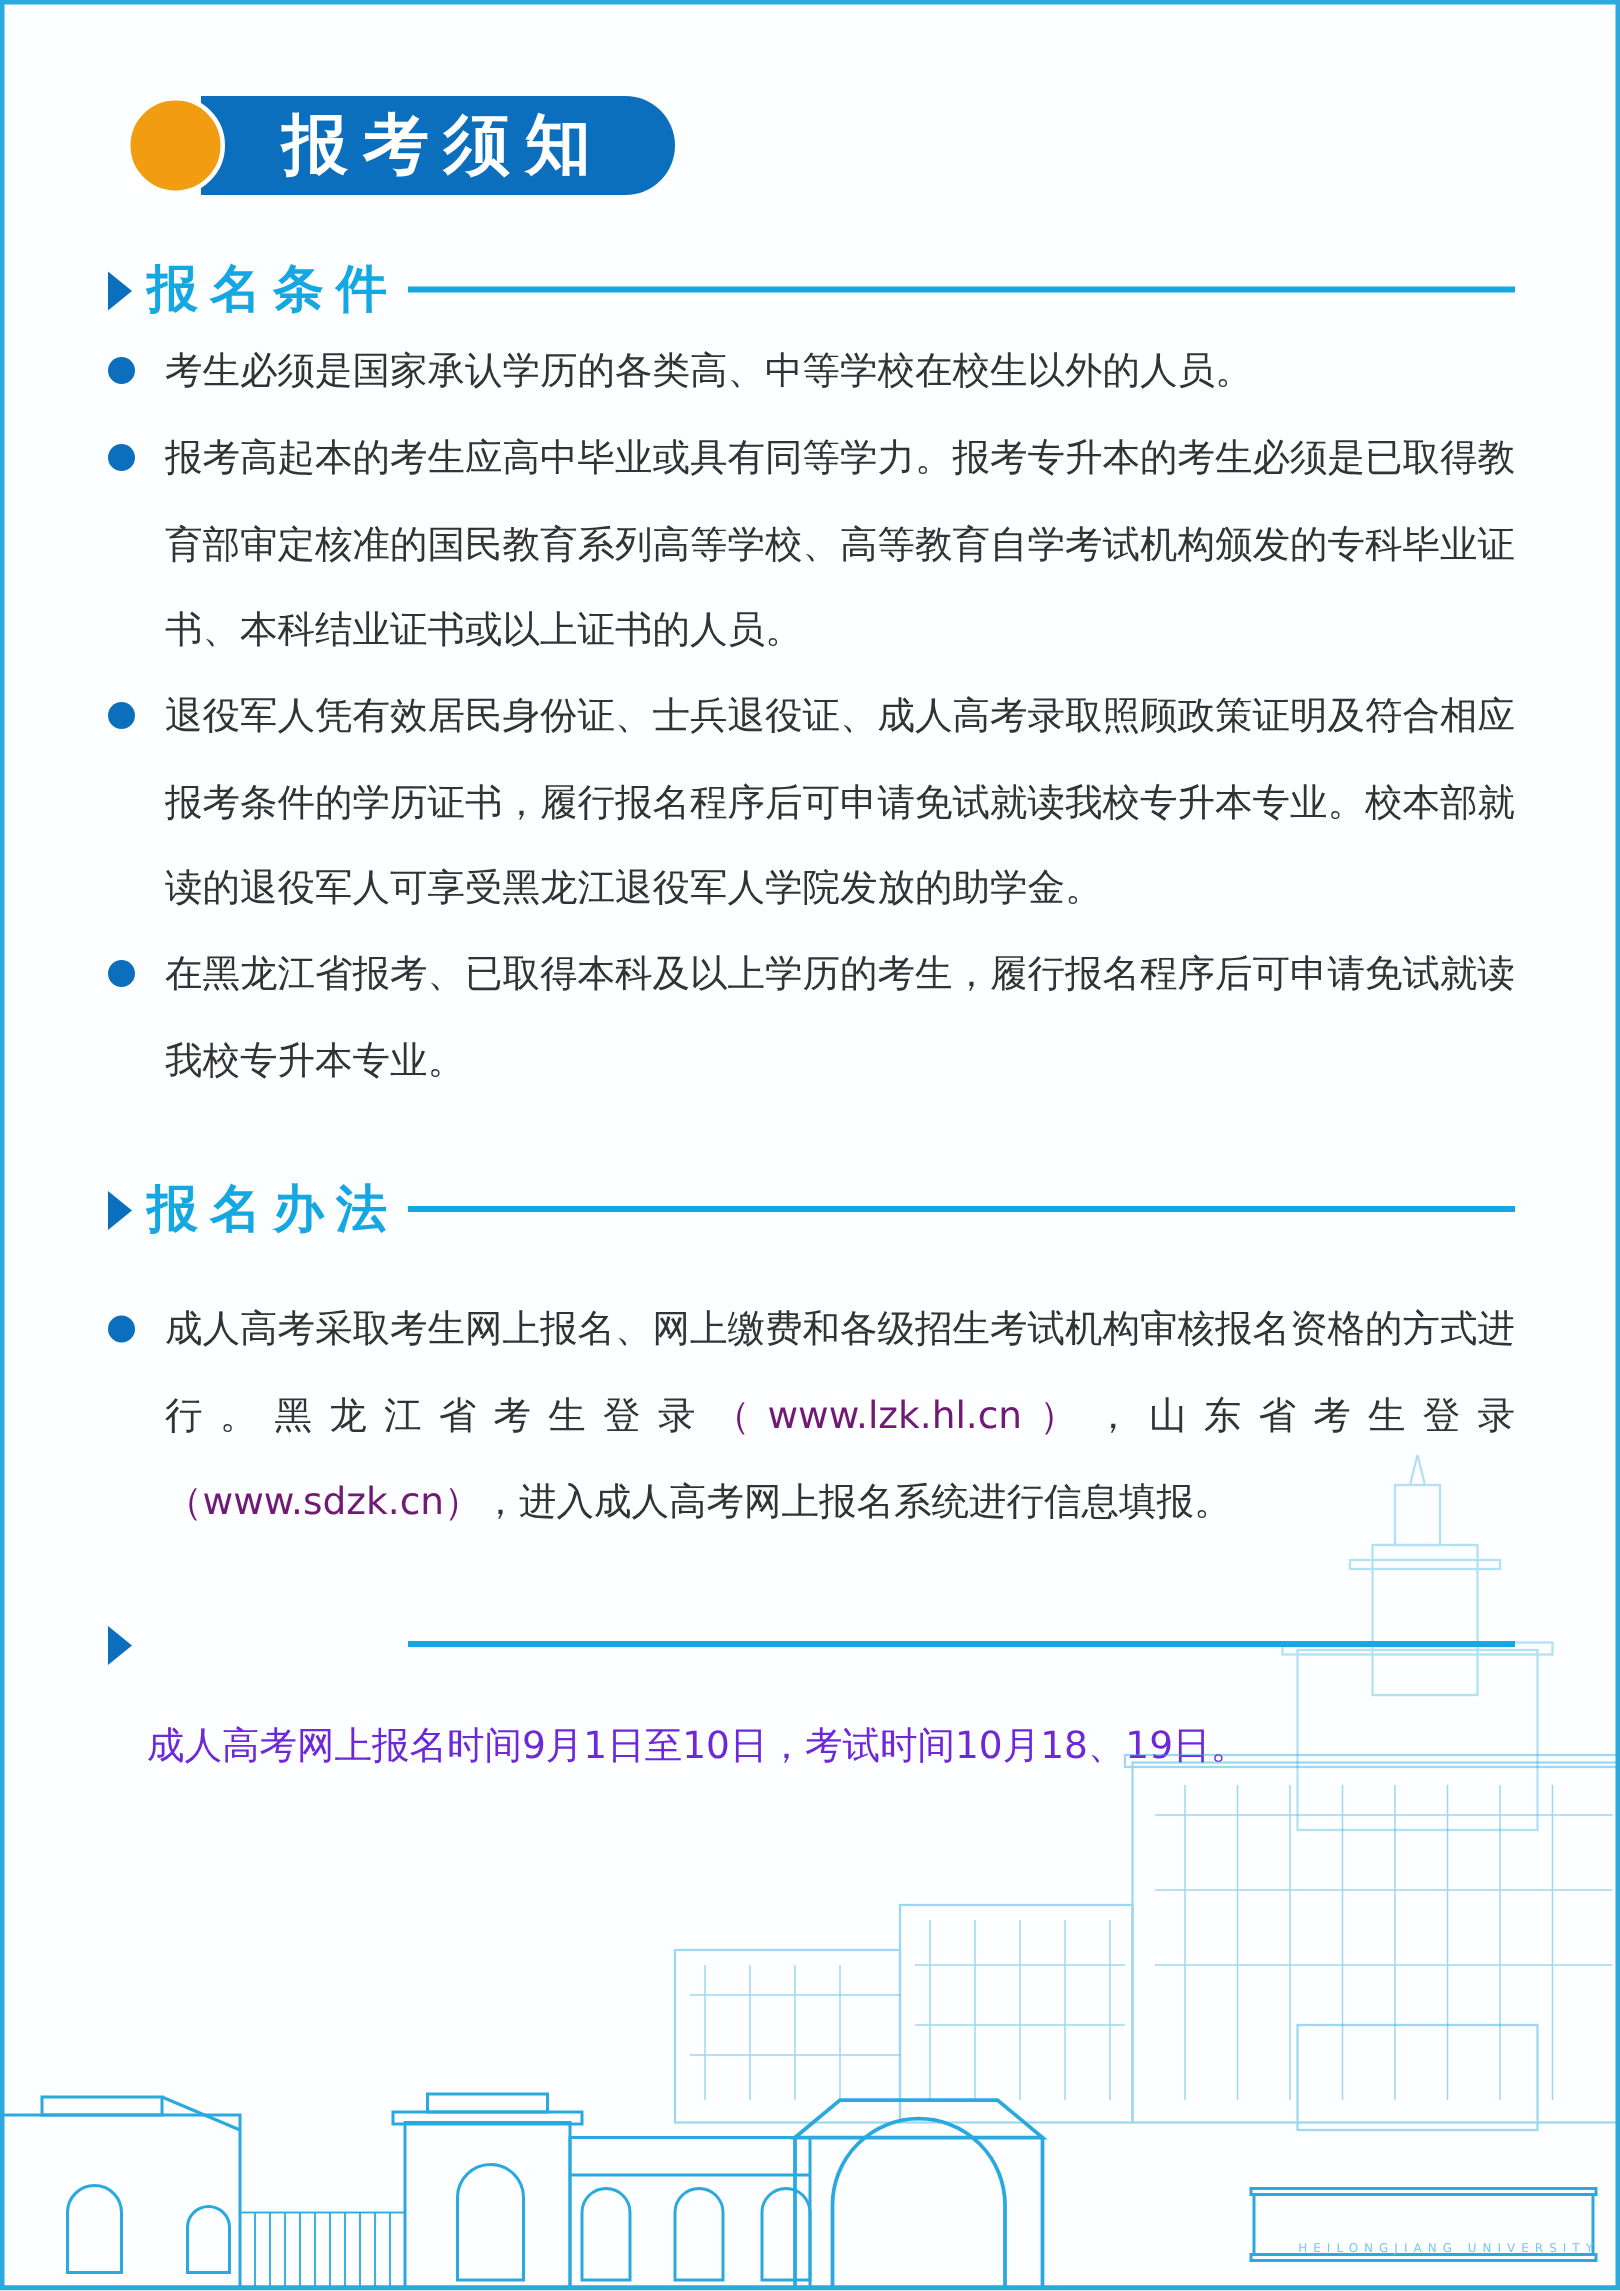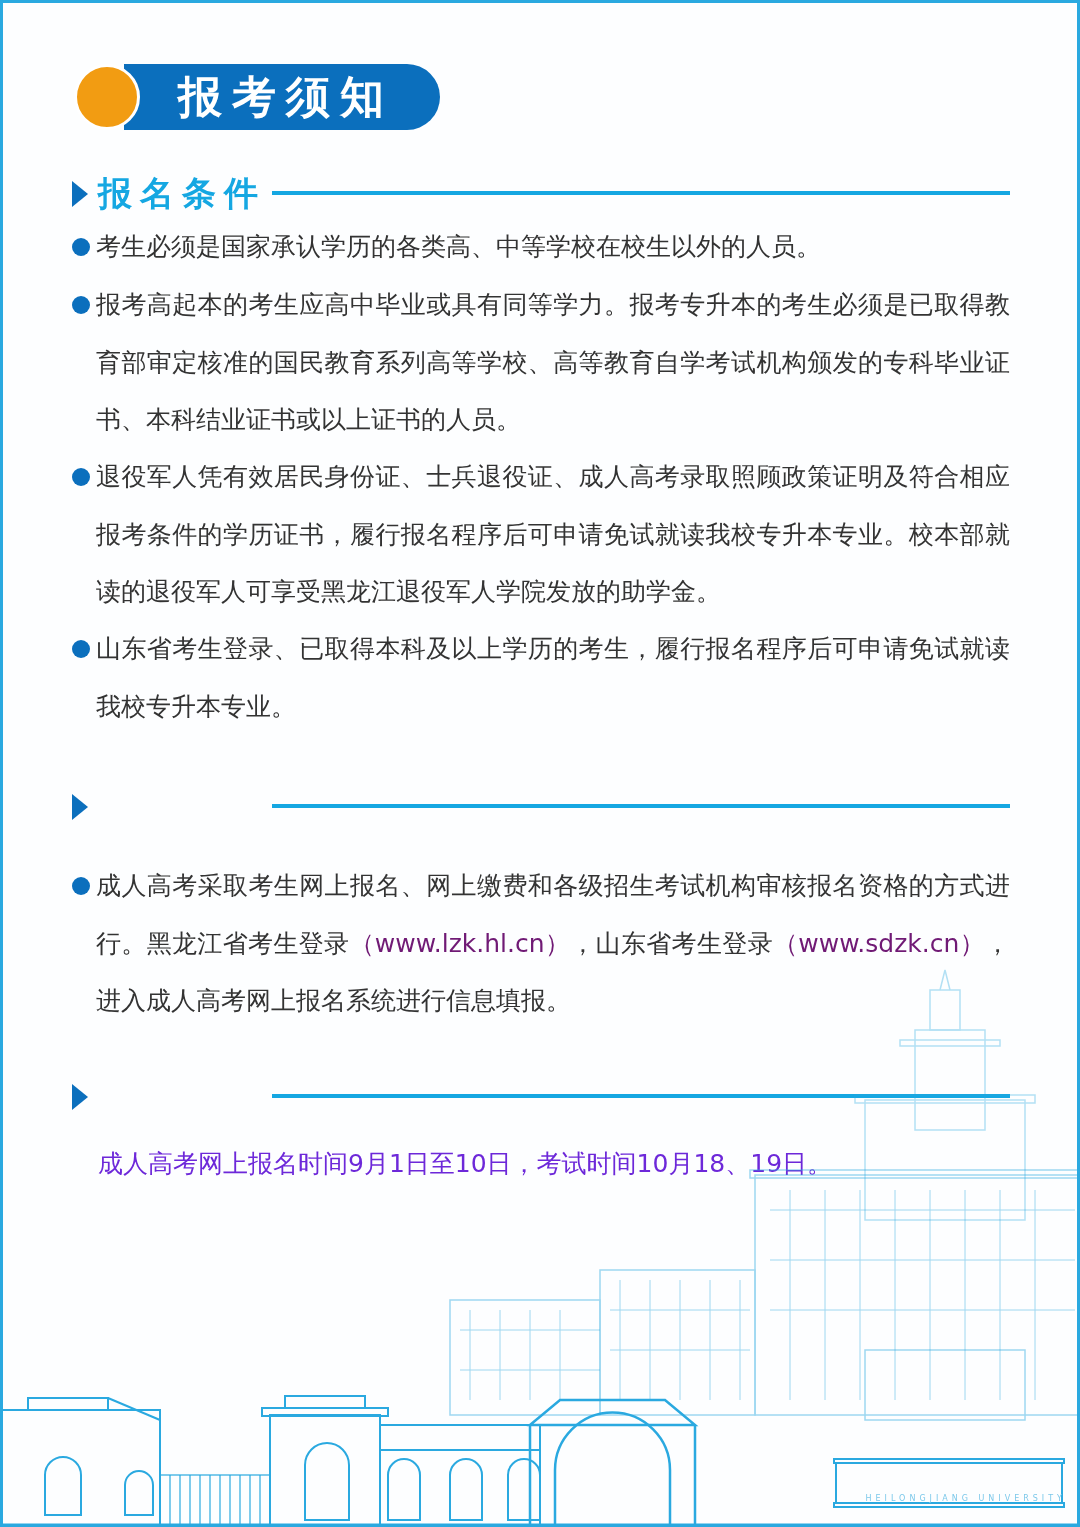--- a/index.html
+++ b/index.html
@@ -1,28 +1,28 @@
 <!DOCTYPE html>
 <html><head>
 <meta charset="utf-8">
 <style>
   html,body{margin:0;padding:0;}
   body{width:1080px;height:1527px;position:relative;background:#fdfeff;overflow:hidden;font-family:"DejaVu Sans","Liberation Sans",sans-serif;}
   .frame{position:absolute;left:0;top:0;width:1074px;height:1521px;border:3px solid #2aa9e0;}
-  .banner{position:absolute;left:74px;top:64px;width:366px;height:72px;}
+  .banner{position:absolute;left:84px;top:64px;width:366px;height:72px;}
   .banner .pill{position:absolute;left:50px;top:0;width:316px;height:66px;background:#0b6fbd;border-radius:0 33px 33px 0;}
   .banner .dot{position:absolute;left:0;top:0;width:66px;height:66px;border-radius:50%;background:#f29c12;border:3px solid #ffffff;box-sizing:border-box;}
   .banner .title{position:absolute;left:104px;top:4px;font-size:44px;font-weight:bold;color:#fff;letter-spacing:10px;line-height:58px;}
   .section-h{position:absolute;left:72px;height:44px;width:938px;}
   .section-h .tri{position:absolute;left:0;top:10px;width:0;height:0;border-top:13px solid transparent;border-bottom:13px solid transparent;border-left:16px solid #0b6fbd;}
   .section-h .label{position:absolute;left:26px;top:0;font-size:34px;font-weight:bold;color:#15a7e2;letter-spacing:8px;line-height:44px;}
   .section-h .rule{position:absolute;left:200px;right:0;top:20px;height:4px;background:#15a7e2;}
   .item{position:absolute;left:72px;width:938px;font-size:25px;color:#333;line-height:57.5px;}
   .item .bullet{position:absolute;left:0;top:20px;width:18px;height:18px;border-radius:50%;background:#0b6fbd;}
-  .item .txt{display:block;margin-left:24px;text-align:justify;}
+  .item .txt{display:block;margin-left:38px;text-align:justify;}
   .red{color:#701a75;}
   .plain{position:absolute;left:98px;font-size:25px;color:#6d28d9;line-height:40px;}
   .skyline{position:absolute;left:0;top:930px;width:1080px;height:597px;}
   .logo{position:absolute;left:832px;top:1458px;width:234px;height:52px;}
   .logo .cn{position:absolute;left:0;right:0;top:6px;text-align:center;font-family:"DejaVu Serif",serif;font-size:24px;color:#2aa9e0;letter-spacing:22px;}
   .logo .en{position:absolute;left:0;right:0;top:36px;text-align:right;font-size:8px;color:#7cc8ea;letter-spacing:4px;}
 </style>
 </head>
 <body>
 
@@ -46,25 +46,26 @@
 <div class="item" style="top:276px">
   <span class="bullet"></span>
   <span class="txt">报考高起本的考生应高中毕业或具有同等学力。报考专升本的考生必须是已取得教育部审定核准的国民教育系列高等学校、高等教育自学考试机构颁发的专科毕业证书、本科结业证书或以上证书的人员。</span>
 </div>
 <div class="item" style="top:448px">
   <span class="bullet"></span>
   <span class="txt">退役军人凭有效居民身份证、士兵退役证、成人高考录取照顾政策证明及符合相应报考条件的学历证书，履行报名程序后可申请免试就读我校专升本专业。校本部就读的退役军人可享受黑龙江退役军人学院发放的助学金。</span>
 </div>
 <div class="item" style="top:620px">
   <span class="bullet"></span>
-  <span class="txt">山东省考生登录、已取得本科及以上学历的考生，履行报名程序后可申请免试就读我校专升本专业。</span>
+  <span class="txt">在黑龙江省报考、已取得本科及以上学历的考生，履行报名程序后可申请免试就读我校专升本专业。</span>
 </div>
 
 <div class="section-h" style="top:784px">
   <div class="tri"></div>
+  <div class="label">报名办法</div>
   <div class="rule"></div>
 </div>
 <div class="item" style="top:857px">
   <span class="bullet"></span>
   <span class="txt"><span>成人高考采取考生网上报名、网上缴费和各级招生考试机构审核报名资格的方式进行。黑龙江省考生登录</span><span class="red">（www.lzk.hl.cn）</span><span>，山东省考生登录</span><span class="red">（www.sdzk.cn）</span><span>，进入成人高考网上报名系统进行信息填报。</span></span>
 </div>
 
 <div class="section-h" style="top:1074px">
   <div class="tri"></div>
   <div class="rule"></div>

